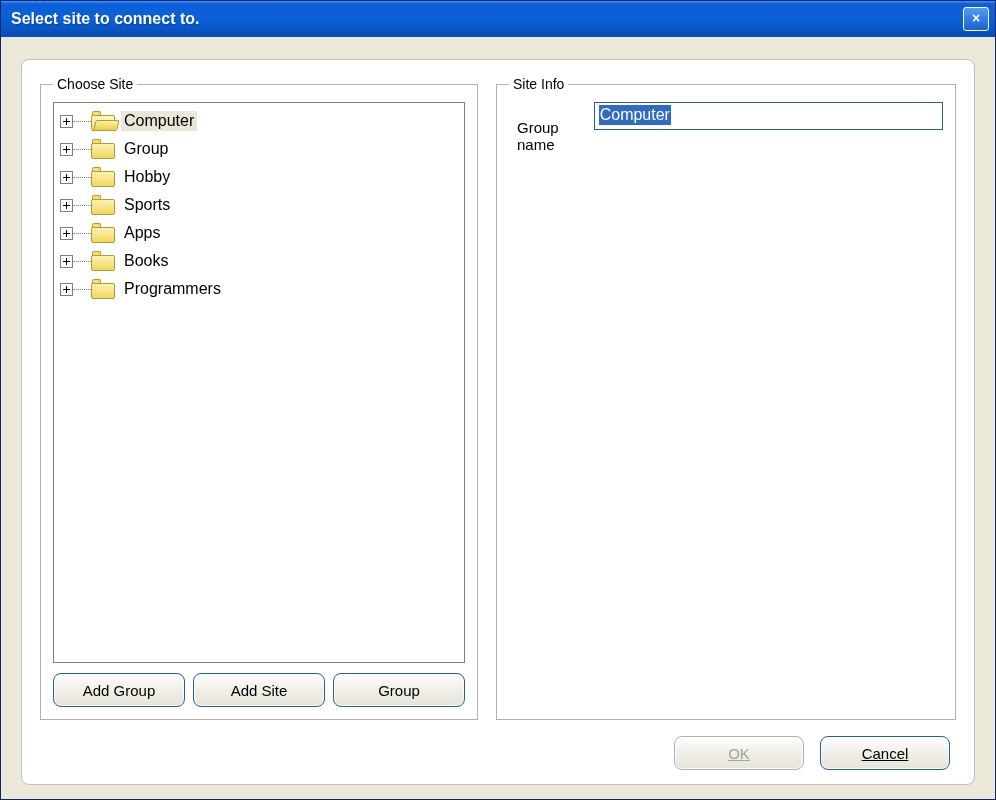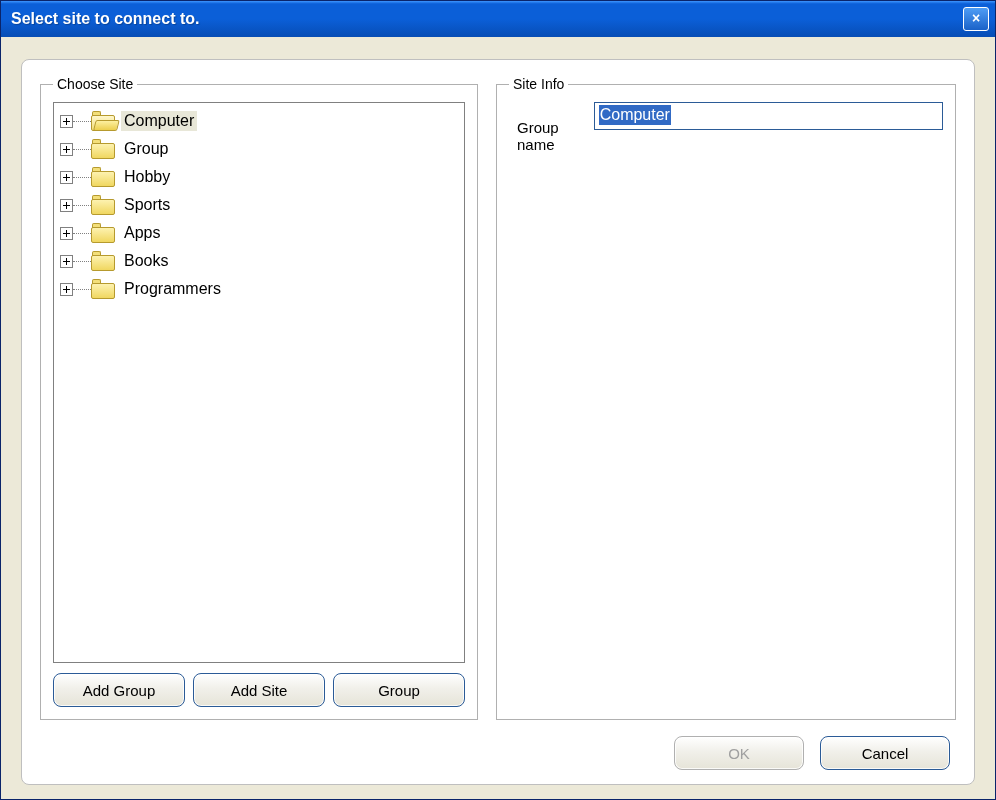--- a/index.html
+++ b/index.html
@@ -209,21 +209,21 @@
     color: #fff;
     padding: 0 1px;
     line-height: 20px;
   }
   .footer {
     display: flex;
     justify-content: flex-end;
     gap: 16px;
     padding: 16px 6px 0 0;
   }
-  .footer .btn { width: 130px; }
+  .footer .btn { width: 130px; text-decoration: underline; }
 </style>
 </head>
 <body>
 
 <div class="window">
   <div class="titlebar">
     <div class="titlebar-title">Select site to connect to.</div>
     <div class="titlebar-close">
       <span>×</span>
     </div>

